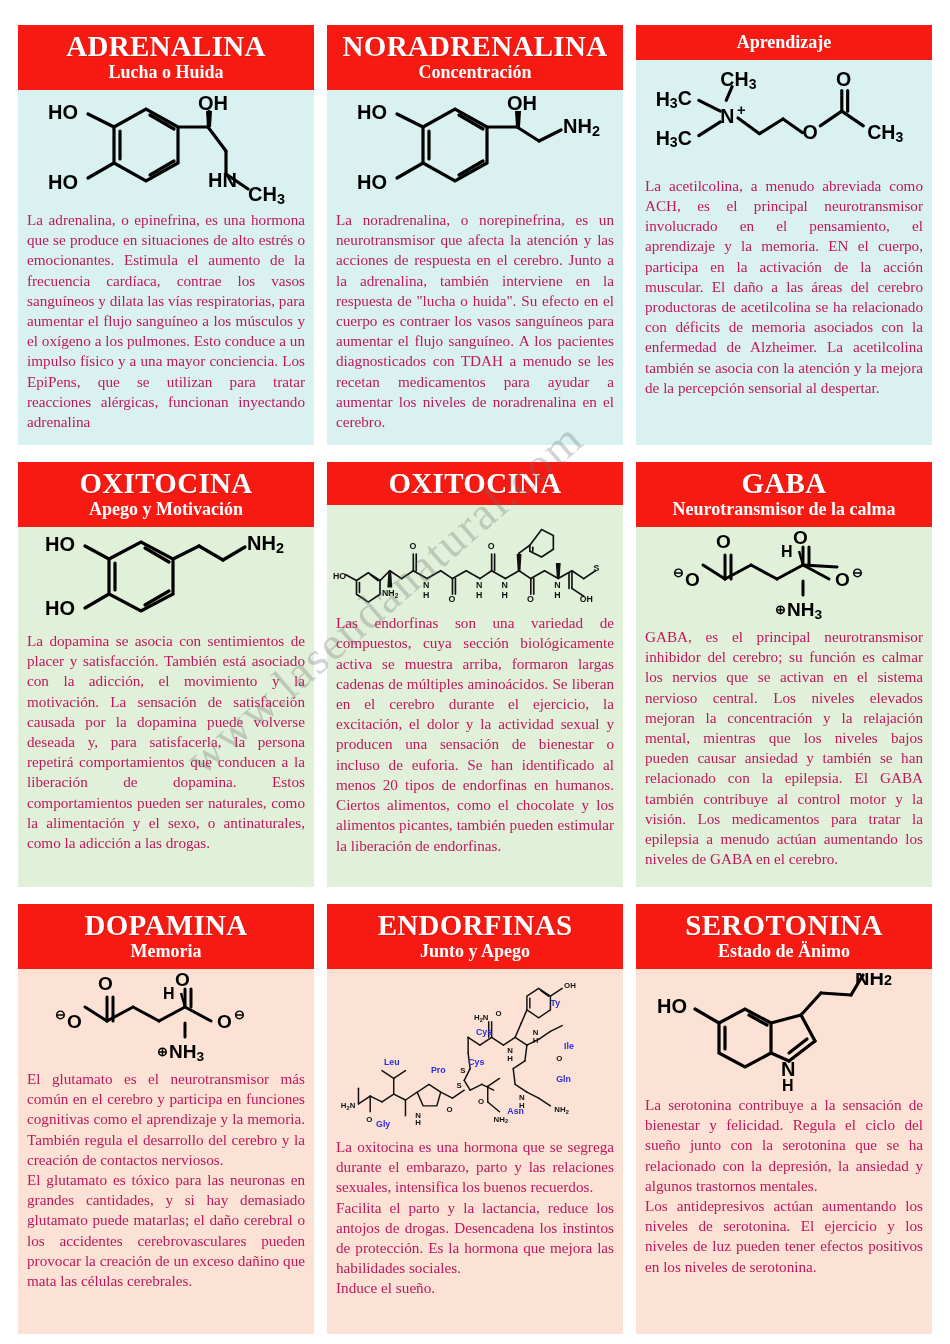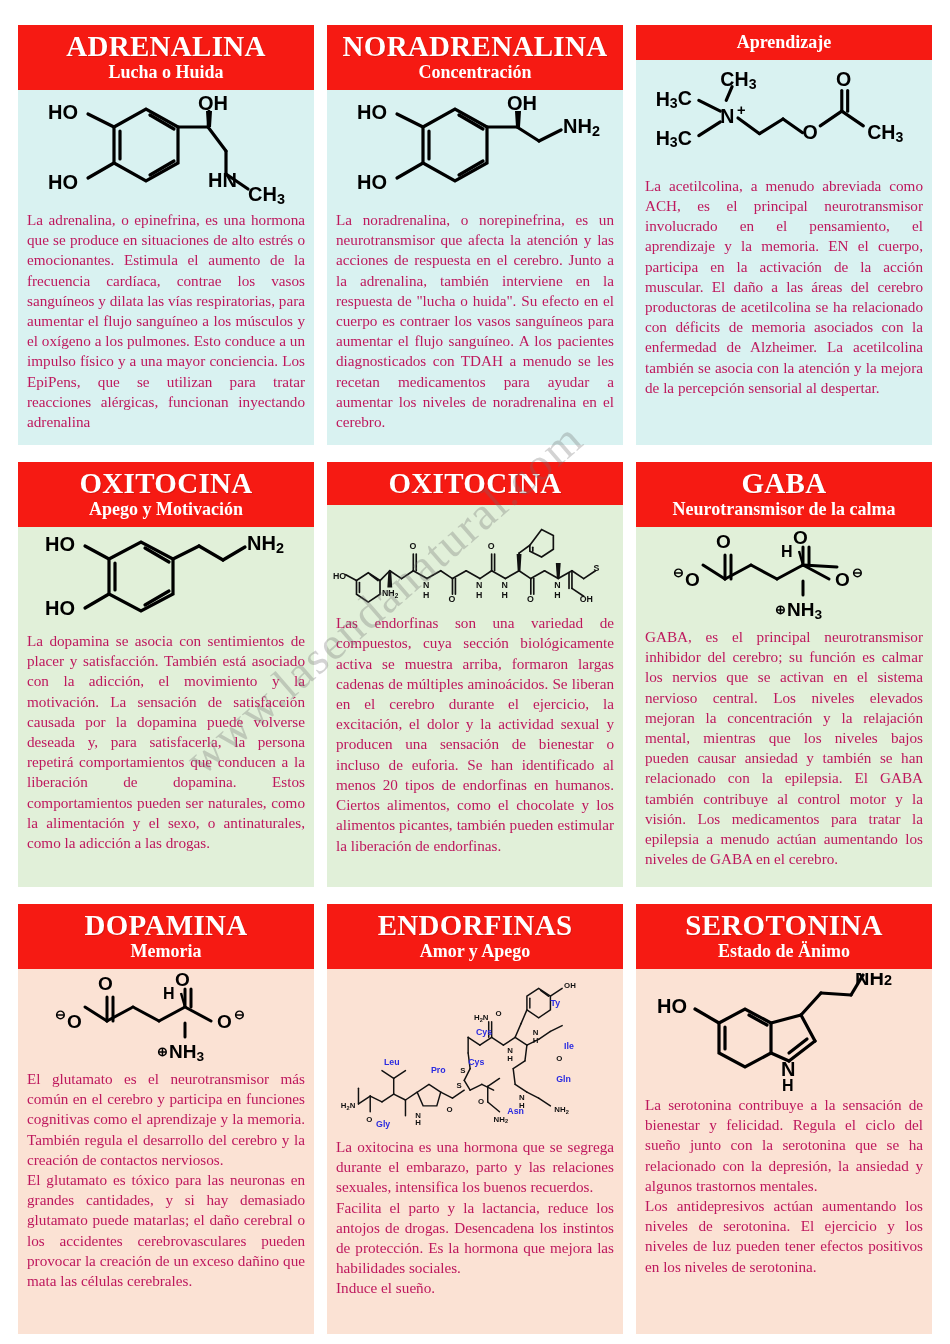--- a/index.html
+++ b/index.html
@@ -416,21 +416,21 @@
           </svg>
         </div>
         <div class="card-text">El glutamato es el neurotransmisor más común en el cerebro y participa en funciones cognitivas como el aprendizaje y la memoria. También regula el desarrollo del cerebro y la creación de contactos nerviosos.
 El glutamato es tóxico para las neuronas en grandes cantidades, y si hay demasiado glutamato puede matarlas; el daño cerebral o los accidentes cerebrovasculares pueden provocar la creación de un exceso dañino que mata las células cerebrales.</div>
       </div>
     </div>
 
     <div class="card tint-peach">
       <div class="card-header">
         <div class="card-title">ENDORFINAS</div>
-        <div class="card-subtitle">Amor y Apego</div>
+        <div class="card-subtitle">Junto y Apego</div>
       </div>
       <div class="card-body">
         <div class="struct">
           <svg width="290" height="160" viewBox="0 0 290 160">
             <g stroke="#111" stroke-width="1.5" fill="none" stroke-linecap="round">
 
               <polygon points="198,22 210,14 222,22 222,36 210,44 198,36"></polygon>
               <line x1="201" y1="24" x2="201" y2="34"></line>
               <line x1="212" y1="16" x2="220" y2="22"></line>
               <line x1="222" y1="22" x2="234" y2="14"></line>

